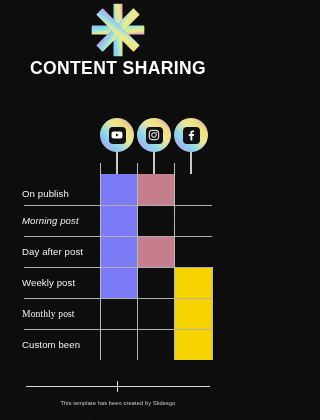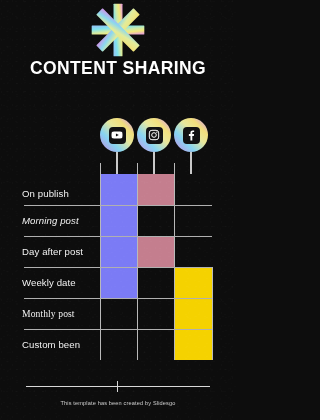--- a/index.html
+++ b/index.html
@@ -256,21 +256,21 @@
 
   <div class="hline" style="left:24px; top:42px;  width:188px;"></div>
   <div class="hline" style="left:24px; top:73px;  width:188px;"></div>
   <div class="hline" style="left:24px; top:104px; width:188px;"></div>
   <div class="hline" style="left:24px; top:135px; width:188px;"></div>
   <div class="hline" style="left:24px; top:166px; width:188px;"></div>
 
   <div class="row-label" style="top:9px;margin-top:16px;">On publish</div>
   <div class="row-label" style="top:52px;font-style:italic;">Morning post</div>
   <div class="row-label" style="top:83px;text-align:center;">Day after post</div>
-  <div class="row-label" style="top:114px;">Weekly date</div>
+  <div class="row-label" style="top:114px;">Weekly post</div>
   <div class="row-label" style="top:145px;font-family:Liberation Serif, serif;">Monthly post</div>
   <div class="row-label" style="top:176px;">Custom been</div>
 </div>
 
 <div id="footer-rule"></div>
 <div id="footer-tick"></div>
 <div id="footer-credit">This template has been created by Slidesgo</div>
 
 <div id="noise"></div>
 

